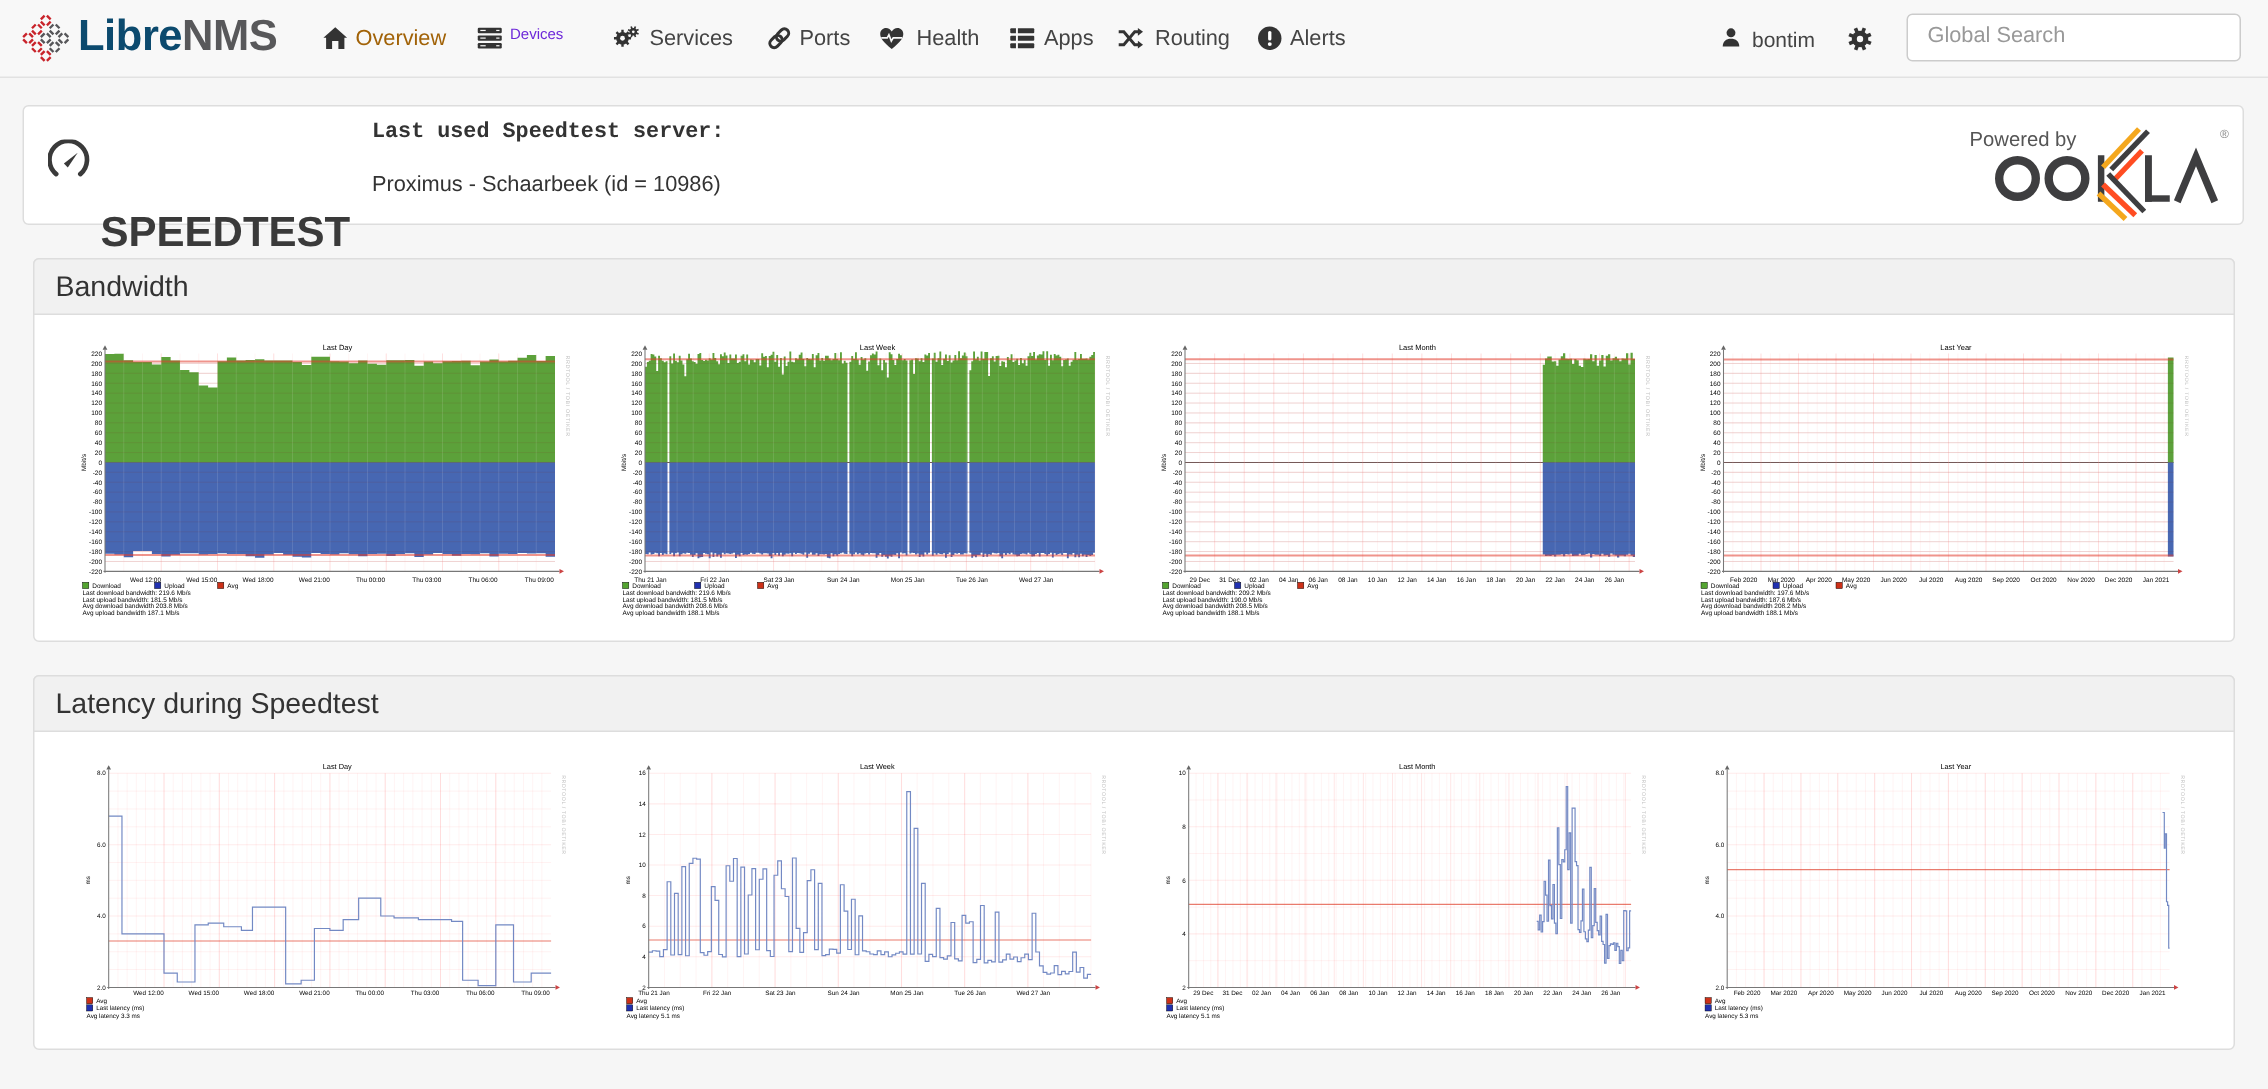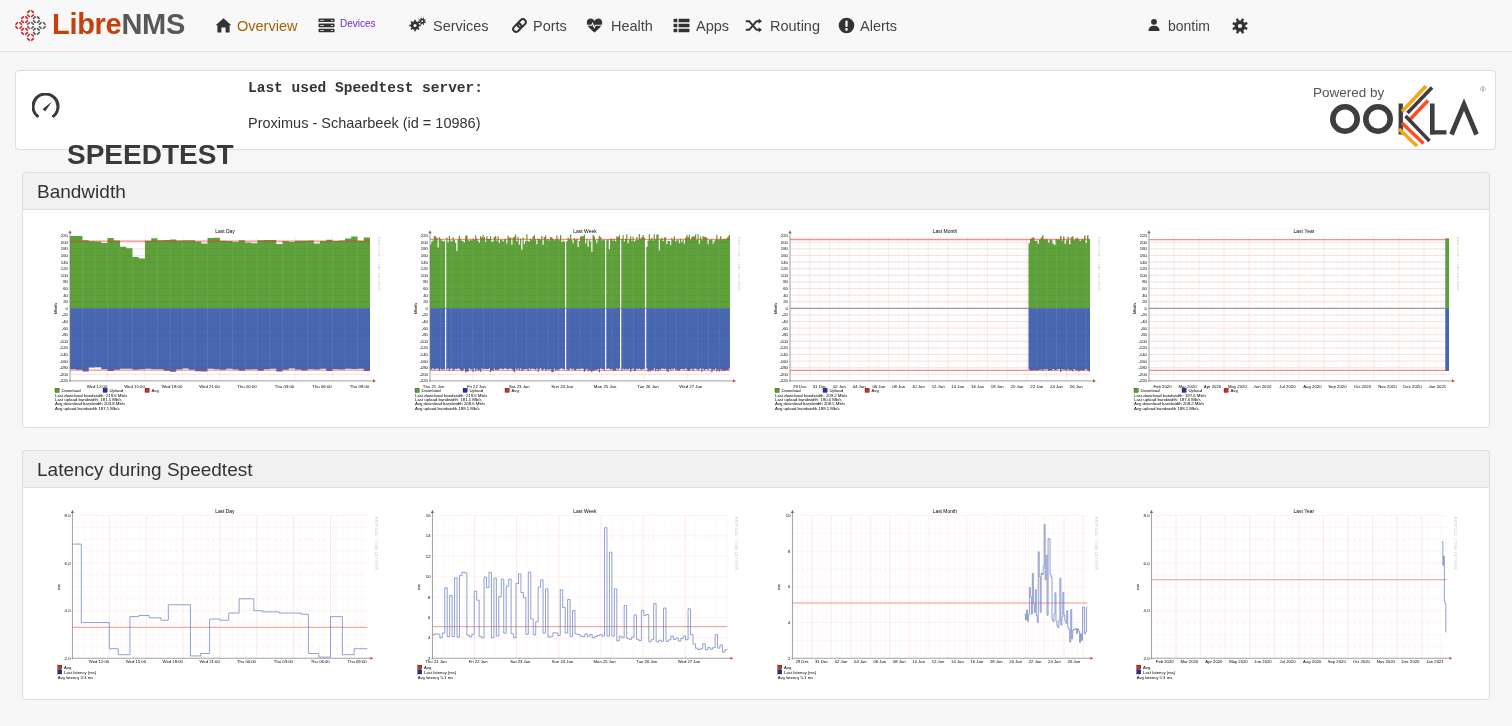--- a/index.html
+++ b/index.html
@@ -11,21 +11,21 @@
       <rect x="14.65" y="2.85" width="5.7" height="5.7" transform="rotate(45 17.50 5.70)" fill="none" stroke="#c9242b" stroke-width="1.6" stroke-dasharray="3.53 2.17" stroke-dashoffset="4.62"></rect>
       <rect x="20.55" y="8.75" width="5.7" height="5.7" transform="rotate(45 23.40 11.60)" fill="none" stroke="#57575a" stroke-width="1.6" stroke-dasharray="3.53 2.17" stroke-dashoffset="4.62"></rect>
       <rect x="26.45" y="14.65" width="5.7" height="5.7" transform="rotate(45 29.30 17.50)" fill="none" stroke="#57575a" stroke-width="1.6" stroke-dasharray="3.53 2.17" stroke-dashoffset="4.62"></rect>
       <rect x="8.75" y="8.75" width="5.7" height="5.7" transform="rotate(45 11.60 11.60)" fill="none" stroke="#c9242b" stroke-width="1.6" stroke-dasharray="3.53 2.17" stroke-dashoffset="4.62"></rect>
       <rect x="14.65" y="14.65" width="5.7" height="5.7" transform="rotate(45 17.50 17.50)" fill="none" stroke="#57575a" stroke-width="1.6" stroke-dasharray="3.53 2.17" stroke-dashoffset="4.62"></rect>
       <rect x="20.55" y="20.55" width="5.7" height="5.7" transform="rotate(45 23.40 23.40)" fill="none" stroke="#57575a" stroke-width="1.6" stroke-dasharray="3.53 2.17" stroke-dashoffset="4.62"></rect>
       <rect x="2.85" y="14.65" width="5.7" height="5.7" transform="rotate(45 5.70 17.50)" fill="none" stroke="#c9242b" stroke-width="1.6" stroke-dasharray="3.53 2.17" stroke-dashoffset="4.62"></rect>
       <rect x="8.75" y="20.55" width="5.7" height="5.7" transform="rotate(45 11.60 23.40)" fill="none" stroke="#c9242b" stroke-width="1.6" stroke-dasharray="3.53 2.17" stroke-dashoffset="4.62"></rect>
       <rect x="14.65" y="26.45" width="5.7" height="5.7" transform="rotate(45 17.50 29.30)" fill="none" stroke="#c9242b" stroke-width="1.6" stroke-dasharray="3.53 2.17" stroke-dashoffset="4.62"></rect>
     </svg>
-    <div style="position:absolute;left:52px;top:8px;font-size:29px;font-weight:bold;letter-spacing:-0.3px;"><span style="color:#c2410c;margin-top:22px;">Libre</span><span style="color:#58585a;">NMS</span></div>
+    <div style="position:absolute;left:52px;top:8px;font-size:29px;font-weight:bold;letter-spacing:-0.3px;"><span style="color:#0c4a6e;margin-top:22px;">Libre</span><span style="color:#58585a;">NMS</span></div>
     <svg style="position:absolute;left:215px;top:17px" width="17" height="17" viewBox="0 0 17 17">
       <path d="M8.5 1.2 L16.4 8.2 L14.6 8.2 L14.6 15.6 L10.6 15.6 L10.6 10.4 L6.4 10.4 L6.4 15.6 L2.4 15.6 L2.4 8.2 L0.6 8.2 Z" fill="#333"></path>
     </svg>
     <div style="position:absolute;left:237px;top:18px;font-size:14.5px;color:#a16207;">Overview</div>
     <svg style="position:absolute;left:318px;top:17px" width="17" height="17" viewBox="0 0 17 17">
       <rect x="0.5" y="1.5" width="16" height="3.6" rx="0.8" fill="#333"></rect>
       <rect x="0.5" y="6.6" width="16" height="3.6" rx="0.8" fill="#333"></rect>
       <rect x="0.5" y="11.7" width="16" height="3.6" rx="0.8" fill="#333"></rect>
       <g fill="#f8f8f8">
         <rect x="2.2" y="2.9" width="3.6" height="0.8"></rect>
@@ -114,20 +114,23 @@
           <line x1="7.00" y1="12.21" x2="5.73" y2="15.36"></line>
           <line x1="4.82" y1="10.06" x2="1.69" y2="11.39"></line>
           <line x1="4.79" y1="7.00" x2="1.64" y2="5.73"></line>
           <line x1="6.94" y1="4.82" x2="5.61" y2="1.69"></line>
           <line x1="10.00" y1="4.79" x2="11.27" y2="1.64"></line>
           <line x1="12.18" y1="6.94" x2="15.31" y2="5.61"></line>
         </g>
         <circle cx="8.5" cy="8.5" r="2.0" fill="#f8f8f8"></circle>
       </g>
     </svg>
+    <div style="position:absolute;left:1271px;top:9px;width:223px;height:32px;border:1px solid #ccc;border-radius:4px;background:#fff;box-sizing:border-box;">
+      <div style="margin:6px 0 0 13px;font-size:14.5px;color:#999;">Global Search</div>
+    </div>
   </div>
 
 <div style="position:absolute;left:15px;top:70px;width:1481px;height:80px;background:#fff;border:1px solid #ddd;border-radius:4px;box-sizing:border-box;"></div>
 <svg style="position:absolute;left:32px;top:92.5px" width="28" height="28" viewBox="0 0 28 28">
 <path d="M 5.47 23.08 A 12.5 12.5 0 1 1 21.53 23.08" fill="none" stroke="#3a3a3a" stroke-width="3.1" stroke-linecap="round"></path>
 <path d="M 10.6 16.0 L 13.2 18.6 L 19.8 8.8 Z" fill="#3a3a3a"></path>
 </svg>
 <div style="position:absolute;left:67px;top:91px;font-size:28px;font-weight:bold;color:#3a3a3a;margin-top:48px;">SPEEDTEST</div>
 <div style="position:absolute;left:248px;top:80px;font-size:14.5px;font-weight:bold;color:#333;font-family:Liberation Mono, monospace;">Last used Speedtest server:</div>
 <div style="position:absolute;left:248px;top:115px;font-size:14.5px;color:#333;text-align:center;">Proximus - Schaarbeek (id = 10986)</div>

